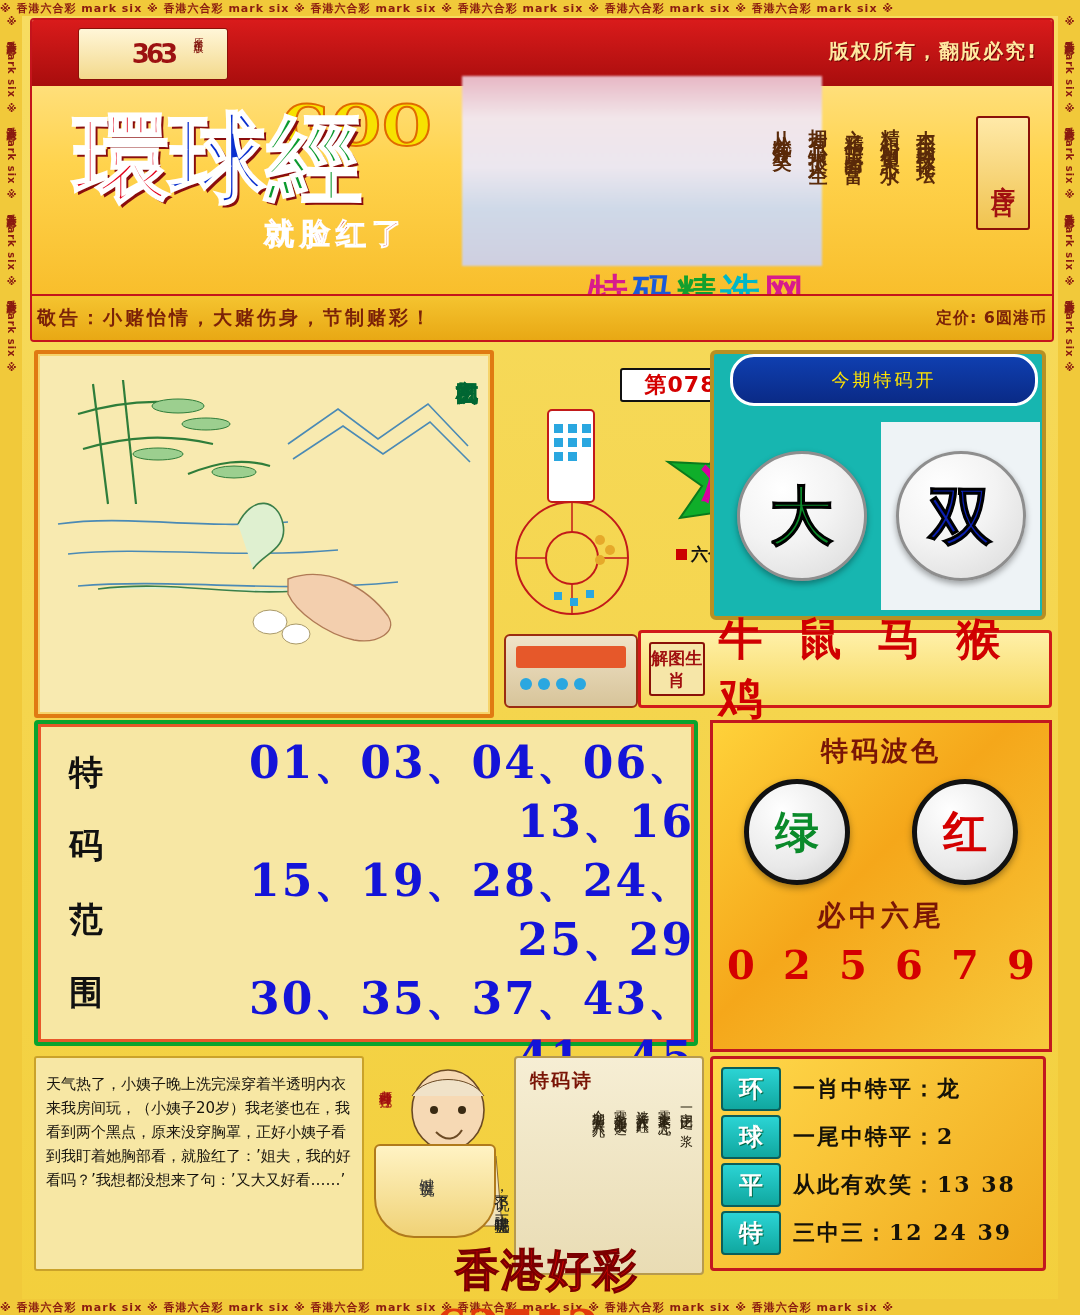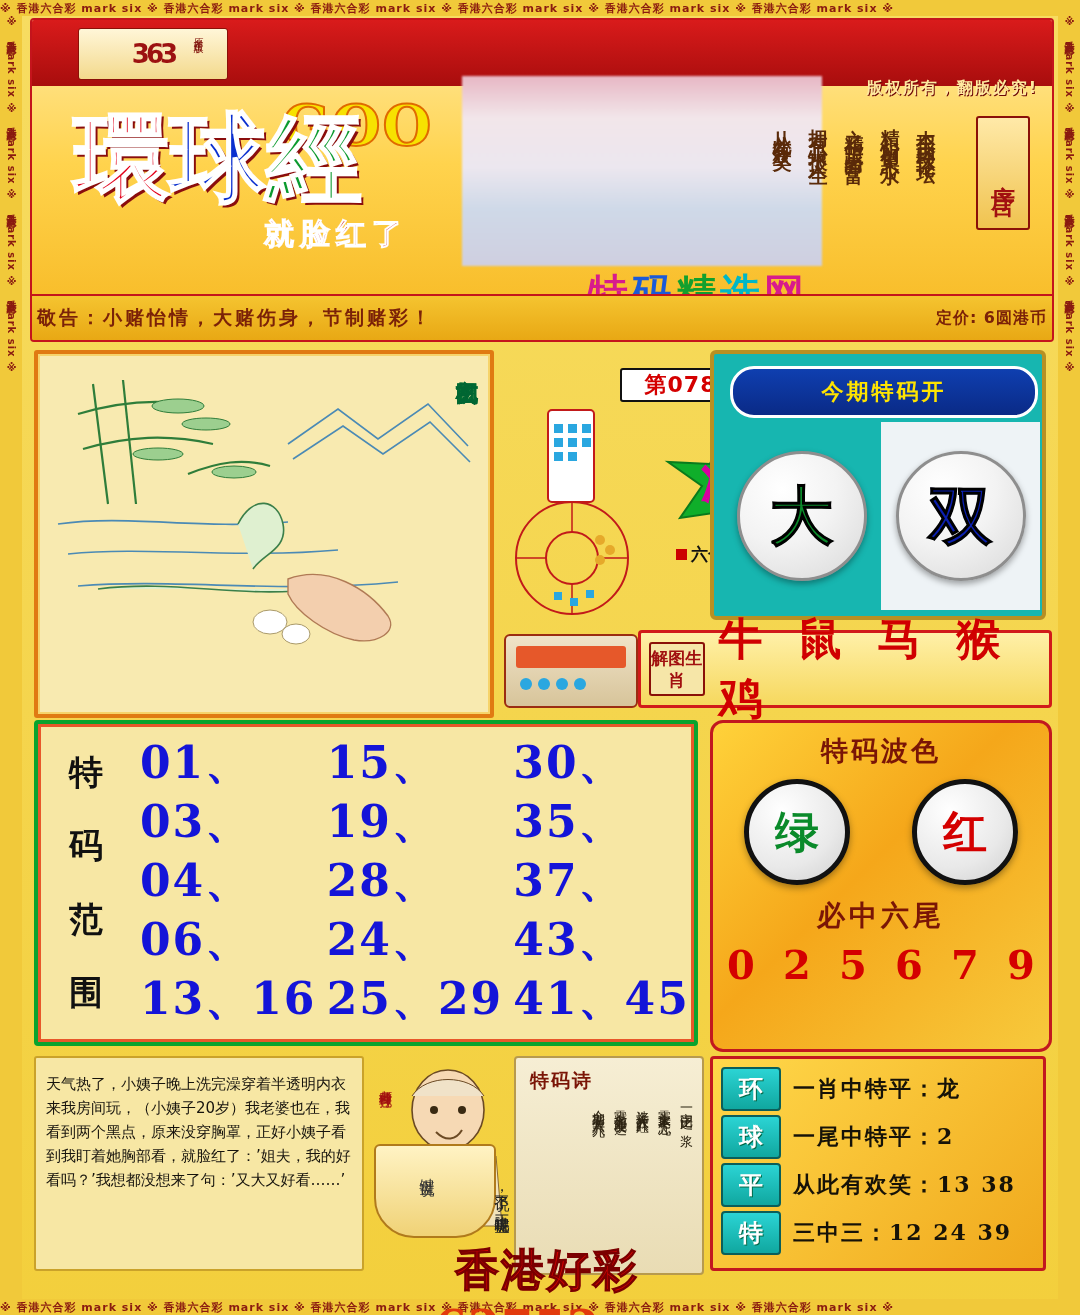--- a/index.html
+++ b/index.html
@@ -51,23 +51,22 @@
     border:1px solid #8b1008;border-radius:3px;
     display:flex;align-items:center;justify-content:center;
   }
   .logo-mark{font-size:26px;color:#9c1111;font-weight:bold;letter-spacing:-4px;}
   .logo-side{
     position:absolute;left:160px;top:10px;font-size:10px;color:#7d0c06;
     writing-mode:vertical-rl;line-height:12px;letter-spacing:2px;
   }
   .copyright{
     position:absolute;right:14px;top:18px;color:#ffe9a0;
-    font-size:16px;font-weight:bold;letter-spacing:2px;
+    font-size:20px;font-weight:bold;letter-spacing:2px;
     text-shadow:1px 1px 0 #6c0606;
-    margin-top:40px;
   }
   .mh-body{position:absolute;left:0;top:66px;width:100%;height:196px;}
   .title-cn{
     position:absolute;left:42px;top:24px;
     font-size:96px;font-weight:bold;line-height:96px;
     color:#e2001a;-webkit-text-stroke:2px #fff;
     text-shadow:3px 3px 0 #8a0d0d;
     font-family:"DejaVu Serif","Liberation Serif",serif;
   }
   .title-cn .c2{color:#0a2fcf;}
@@ -175,25 +174,25 @@
   }
   .machine .balls{position:absolute;left:14px;top:42px;display:flex;gap:6px;}
   .machine .balls i{width:12px;height:12px;border-radius:50%;background:#2aa7e0;display:block;}
 
   .today{
     position:absolute;left:688px;top:334px;width:336px;height:270px;
     background:#17b6b0;border:4px solid #b89023;border-radius:6px;
     box-sizing:border-box;
   }
   .today-hd{
-    position:absolute;left:16px;top:12px;width:302px;height:46px;
+    position:absolute;left:16px;top:0;width:302px;height:46px;
     background:linear-gradient(180deg,#0f3fb0,#0a2a86);
     border:3px solid #fff;border-radius:24px;
     display:flex;align-items:center;justify-content:center;
-    color:#ffe400;font-size:22px;font-weight:bold;letter-spacing:3px;
+    color:#ffe400;font-size:18px;font-weight:normal;letter-spacing:3px;
   }
   .today-body{
     position:absolute;left:8px;top:68px;width:318px;height:188px;display:flex;
   }
   .tcell{flex:1;display:flex;align-items:center;justify-content:center;}
   .tcell.left{background:#17b6b0;}
   .tcell.right{background:#eef3f6;}
   .ball{
     width:124px;height:124px;border-radius:50%;
     background:radial-gradient(circle at 34% 28%,#ffffff 0%,#f3f3f3 45%,#d8d8d8 100%);
@@ -227,32 +226,32 @@
     background:#f7e7a4;border:4px solid #0aa32e;border-radius:4px;
     box-shadow:inset 0 0 0 3px #e8572a;
     display:flex;box-sizing:border-box;
   }
   .range-label{
     width:96px;display:flex;flex-direction:column;align-items:center;
     justify-content:space-around;padding:12px 0;box-sizing:border-box;
     font-size:34px;font-weight:bold;color:#111;
     font-family:"DejaVu Serif","Liberation Serif",serif;
   }
-  .range-rows{flex:1;display:flex;justify-content:space-around;padding:10px 0;}
+  .range-rows{flex:1;display:flex;flex-direction:column;justify-content:space-around;padding:10px 0;text-align:right;}
   .range-row{
     font-size:44px;color:#1414d8;font-weight:bold;letter-spacing:2px;
     font-family:"DejaVu Serif","Liberation Serif",serif;
     padding-left:6px;
   }
 
   
   .wave{
     position:absolute;left:688px;top:704px;width:336px;height:326px;
     background:linear-gradient(135deg,#ffd23a 0%,#f5a71a 45%,#f7c93c 100%);
-    border:3px solid #c2181f;border-radius:13px;overflow:hidden;
+    border:3px solid #c2181f;border-radius:0;overflow:hidden;
   }
   .wave h3{
     margin:10px 0 0;text-align:center;font-size:27px;color:#7a1506;
     font-weight:bold;letter-spacing:3px;
     font-family:"DejaVu Serif","Liberation Serif",serif;
   }
   .wave-balls{display:flex;justify-content:space-around;margin-top:10px;}
   .wball{
     width:96px;height:96px;border-radius:50%;
     background:radial-gradient(circle at 34% 28%,#ffffff,#e9e9e9 60%,#cfcfcf);

